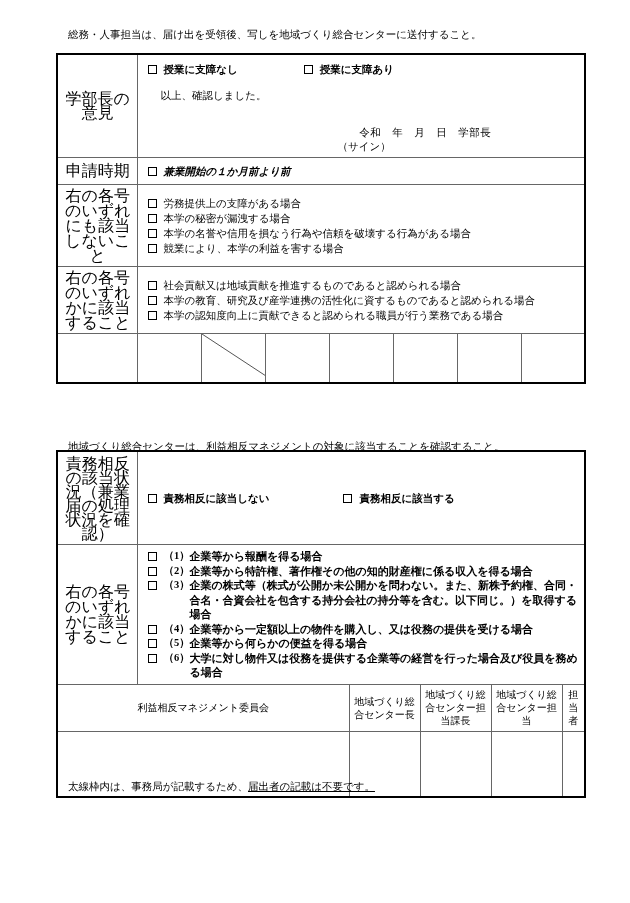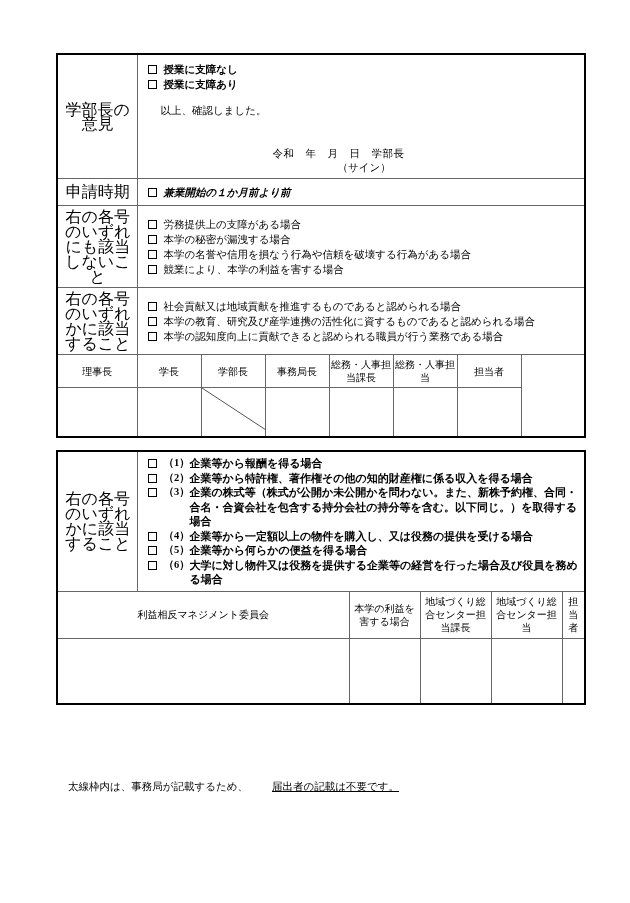--- a/index.html
+++ b/index.html
@@ -27,21 +27,21 @@
   .note {
     position: absolute;
     font-size: 10.5px;
     line-height: 13px;
     white-space: nowrap;
     font-family: "Liberation Serif", "DejaVu Serif", serif;
   }
   .note-top   { left: 68px;  top: 28px; }
   .note-mid   { left: 68px;  top: 440px; }
   .note-bot   { left: 68px;  top: 780px; }
-  .u { text-decoration: underline; margin-left: 24px; }
+  .u { text-decoration: underline; }
 
   
   .tbl {
     position: absolute;
     border-collapse: collapse;
     table-layout: fixed;
     font-size: 10px;
     background: #fff;
   }
   .tbl.outer { border: 2px solid #000; }
@@ -81,21 +81,21 @@
     display: inline-block;
     width: 7px;
     height: 7px;
     border: 1px solid #000;
     margin: 3px 7px 0 0;
     background: #fff;
   }
   .cbtxt { flex: 1 1 auto; font-weight: bold; font-size: 10.5px; }
   .cbtxt.reg { font-weight: normal; }
 
-  .inline-opts { display: flex; align-items: flex-start; flex-direction: column; }
+  .inline-opts { display: flex; align-items: flex-start; }
   .inline-opts .opt { display: flex; align-items: flex-start; }
   .opt-gap-1 { width: 66px; }
   .opt-gap-2 { width: 74px; }
 
   .plain-line {
     font-size: 10.5px;
     line-height: 15px;
   }
   .date-line {
     font-size: 10.5px;
@@ -140,20 +140,21 @@
     position: relative;
     overflow: hidden;
   }
   .diag svg { position: absolute; left: 0; top: 0; }
 </style>
 </head>
 <body>
 
 <div class="page">
 
+  <div class="note note-top">総務・人事担当は、届け出を受領後、写しを地域づくり総合センターに送付すること。</div>
 
   <table class="tbl outer" id="table-one">
     <colgroup>
       <col style="width:80px">
       <col style="width:64px">
       <col style="width:64px">
       <col style="width:64px">
       <col style="width:64px">
       <col style="width:64px">
       <col style="width:64px">
@@ -169,21 +170,21 @@
             <span class="cb"></span>
             <span class="cbtxt">授業に支障なし</span>
           </div>
           <div class="opt-gap-1"></div>
           <div class="opt">
             <span class="cb"></span>
             <span class="cbtxt">授業に支障あり</span>
           </div>
         </div>
         <div class="plain-line" style="margin-top:11px;padding-left:13px;">以上、確認しました。</div>
-        <div class="date-line" style="margin-top:28px;">令和　年　月　日　学部長</div>
+        <div class="date-line" style="margin-top:22px;text-align:center;">令和　年　月　日　学部長</div>
         <div class="sign-line">（サイン）</div>
       </td>
     </tr>
 
     <tr>
       <td class="lbl">申請時期</td>
       <td class="body-cell" colspan="7" style="height:18px;font-style:italic;">
         <div class="cbrow">
           <span class="cb"></span>
           <span class="cbtxt">兼業開始の１か月前より前</span>
@@ -224,60 +225,67 @@
           <span class="cb"></span>
           <span class="cbtxt reg">本学の教育、研究及び産学連携の活性化に資するものであると認められる場合</span>
         </div>
         <div class="cbrow">
           <span class="cb"></span>
           <span class="cbtxt reg">本学の認知度向上に貢献できると認められる職員が行う業務である場合</span>
         </div>
       </td>
     </tr>
 
-    <tr class="approve">
-      <td class="head">理事長</td>
-      <td class="head">学長</td>
-      <td class="head">学部長</td>
-      <td class="head">事務局長</td>
-      <td class="head">総務・人事担当課長</td>
-      <td class="head">総務・人事担当</td>
-      <td class="head">担当者</td>
-      <td class="head" style="border:none;background:transparent;"></td>
-    </tr>
 
     <tr class="approve">
       <td class="blank"></td>
       <td class="blank"></td>
       <td class="blank diag">
         <svg width="64" height="42" viewBox="0 0 64 42">
           <line x1="0" y1="0" x2="64" y2="42" stroke="#555" stroke-width="1"></line>
         </svg>
       </td>
       <td class="blank"></td>
       <td class="blank"></td>
       <td class="blank"></td>
       <td class="blank"></td>
       <td class="blank" style="border:none;background:transparent;"></td>
     </tr>
   </tbody>
     </table>
 
+  <div class="note note-mid">地域づくり総合センターは、利益相反マネジメントの対象に該当することを確認すること。</div>
 
   <table class="tbl outer" id="table-two">
     <colgroup>
       <col style="width:80px">
       <col style="width:212px">
       <col style="width:71px">
       <col style="width:71px">
       <col style="width:71px">
       <col style="width:23px">
     </colgroup>
 
     <tbody>
+        <tr>
+      <td class="lbl tight" style="line-height:14px;vertical-align:top;padding-top:5px!important;">責務相反の該当状況（兼業届の処理状況を確認）</td>
+      <td class="body-cell" colspan="5" style="height:68px;">
+        <div class="inline-opts">
+          <div class="opt">
+            <span class="cb"></span>
+            <span class="cbtxt">責務相反に該当しない</span>
+          </div>
+          <div class="opt-gap-2"></div>
+          <div class="opt">
+            <span class="cb"></span>
+            <span class="cbtxt">責務相反に該当する</span>
+          </div>
+        </div>
+      </td>
+    </tr>
 
     <tr>
       <td class="lbl tight" style="line-height:15px;">右の各号のいずれかに該当すること</td>
       <td class="body-cell" colspan="5" style="padding-top:4px!important;padding-bottom:4px!important;">
         <div class="list-item">
           <span class="cb"></span>
           <span class="list-num">（1）</span>
           <span class="list-body">企業等から報酬を得る場合</span>
         </div>
         <div class="list-item">
@@ -303,21 +311,21 @@
         <div class="list-item">
           <span class="cb"></span>
           <span class="list-num">（6）</span>
           <span class="list-body">大学に対し物件又は役務を提供する企業等の経営を行った場合及び役員を務める場合</span>
         </div>
       </td>
     </tr>
 
     <tr class="approve">
       <td class="head" colspan="2" style="height:40px;">利益相反マネジメント委員会</td>
-      <td class="head">本学の利益を害する場合</td>
+      <td class="head">地域づくり総合センター長</td>
       <td class="head">地域づくり総合センター担当課長</td>
       <td class="head">地域づくり総合センター担当</td>
       <td class="head">担当者</td>
     </tr>
 
     <tr class="approve">
       <td class="blank" colspan="2" style="height:58px;"></td>
       <td class="blank"></td>
       <td class="blank"></td>
       <td class="blank"></td>

